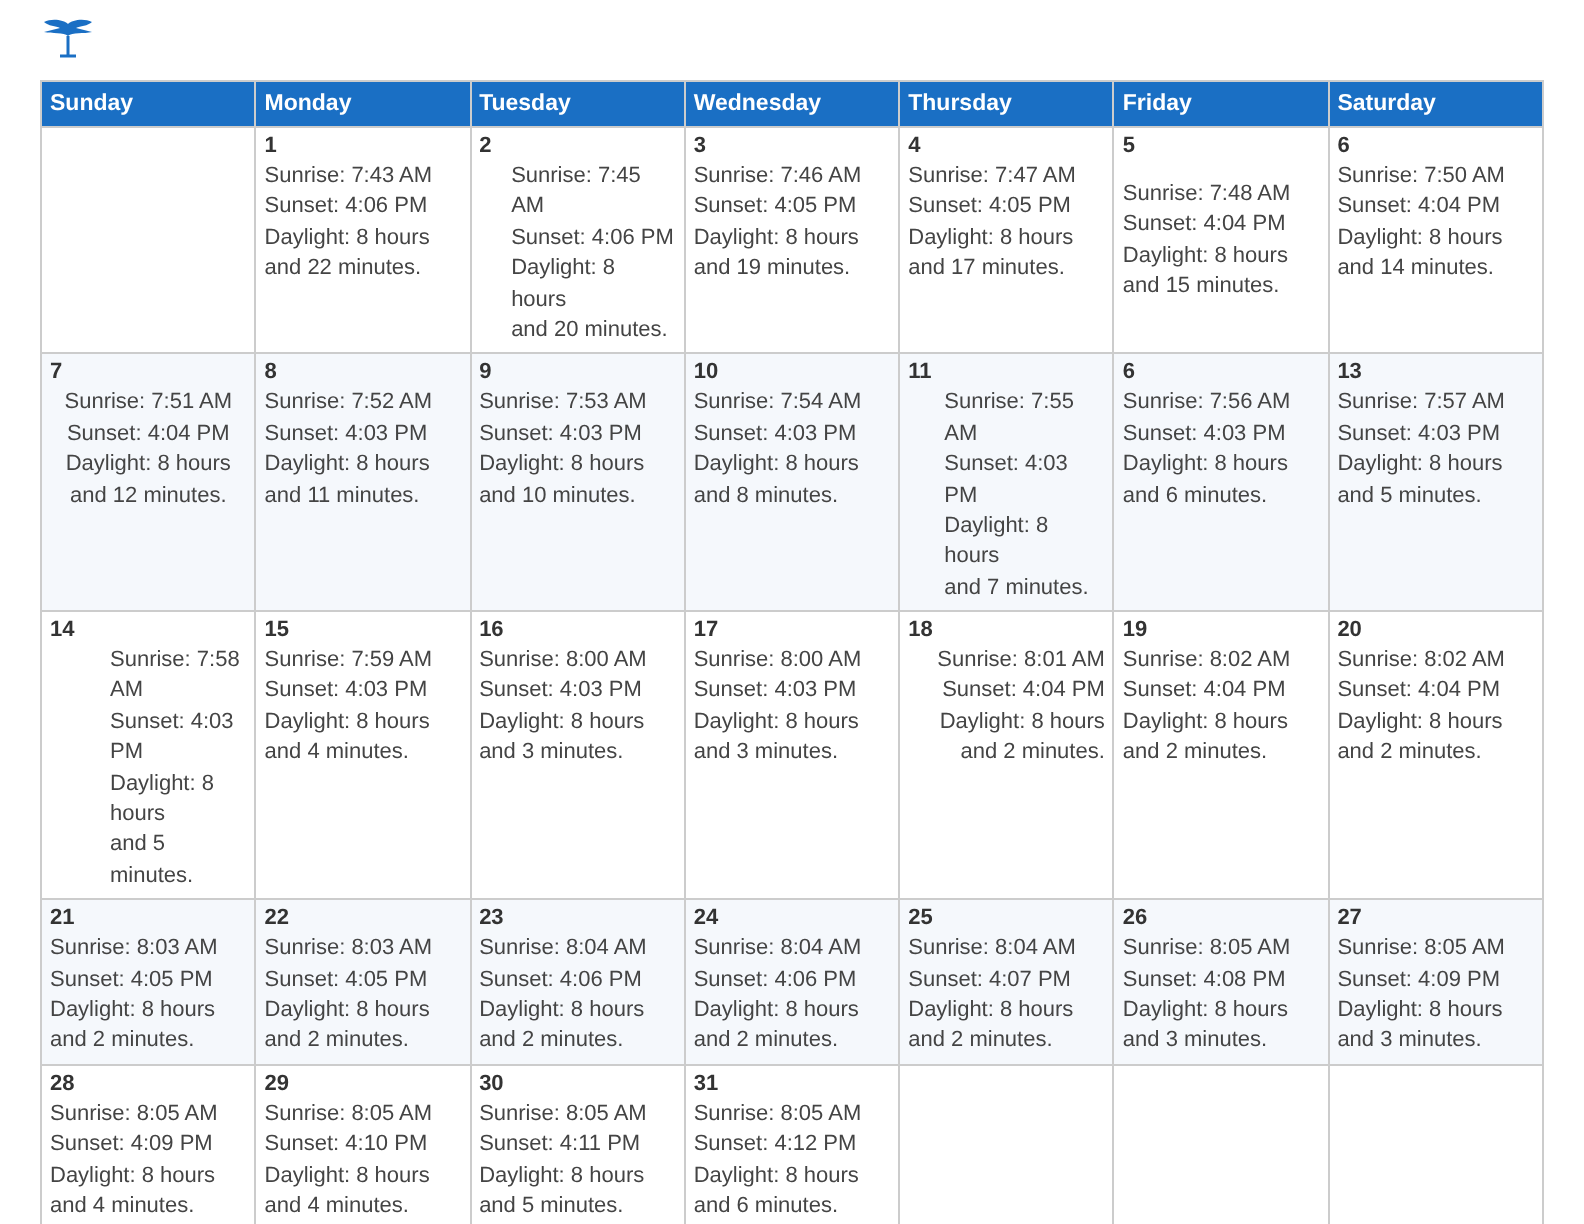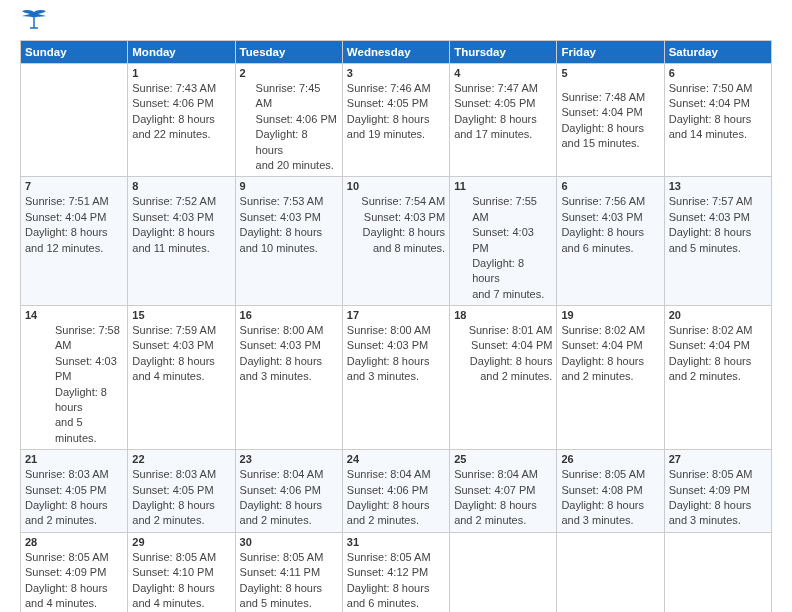--- a/index.html
+++ b/index.html
@@ -178,42 +178,42 @@
             <div class="day-number">6</div>
             <div class="day-info" style="white-space: pre-line;">Sunrise: 7:50 AM
 Sunset: 4:04 PM
 Daylight: 8 hours
 and 14 minutes.</div>
           </td>
         </tr>
         <tr>
           <td>
             <div class="day-number">7</div>
-            <div class="day-info" style="white-space: pre-line;">Sunrise: 7:51 AM
+            <div class="day-info" style="white-space: pre-line; text-align: center;">Sunrise: 7:51 AM
 Sunset: 4:04 PM
 Daylight: 8 hours
 and 12 minutes.</div>
           </td>
           <td>
             <div class="day-number">8</div>
             <div class="day-info" style="white-space: pre-line;">Sunrise: 7:52 AM
 Sunset: 4:03 PM
 Daylight: 8 hours
 and 11 minutes.</div>
           </td>
           <td>
             <div class="day-number">9</div>
             <div class="day-info" style="white-space: pre-line;">Sunrise: 7:53 AM
 Sunset: 4:03 PM
 Daylight: 8 hours
 and 10 minutes.</div>
           </td>
           <td>
             <div class="day-number">10</div>
-            <div class="day-info" style="white-space: pre-line; text-align: right;">Sunrise: 7:54 AM
+            <div class="day-info" style="white-space: pre-line;">Sunrise: 7:54 AM
 Sunset: 4:03 PM
 Daylight: 8 hours
 and 8 minutes.</div>
           </td>
           <td>
             <div class="day-number">11</div>
             <div class="day-info" style="white-space: pre-line; margin-left: 18px;">Sunrise: 7:55 AM
 Sunset: 4:03 PM
 Daylight: 8 hours
 and 7 minutes.</div>

